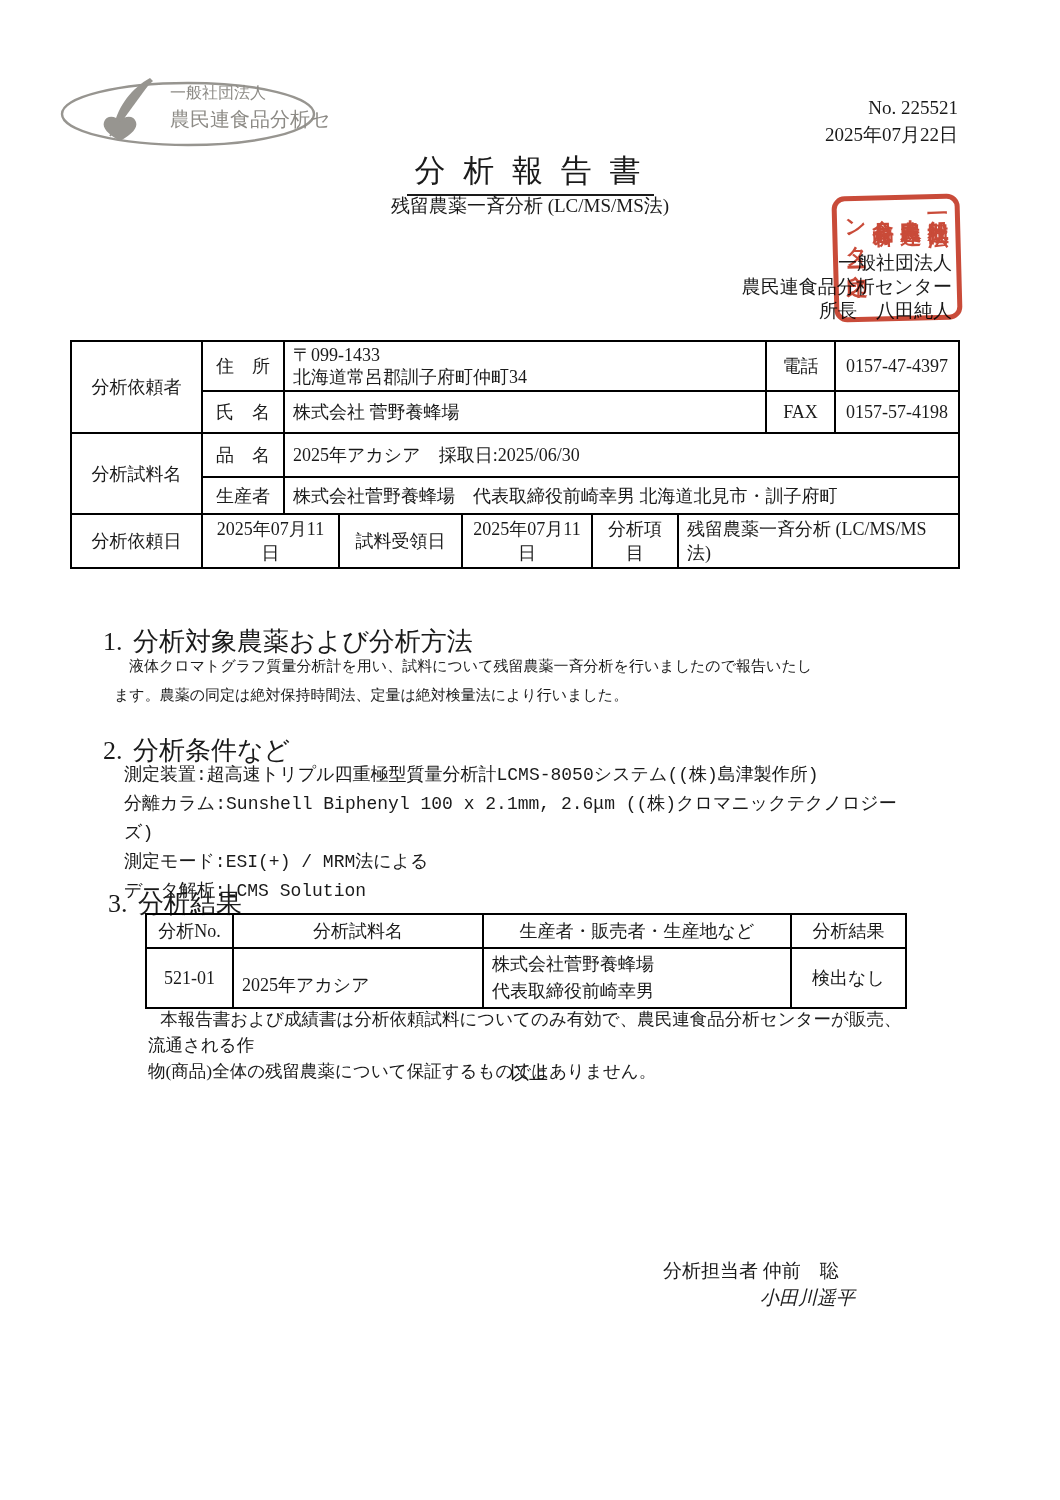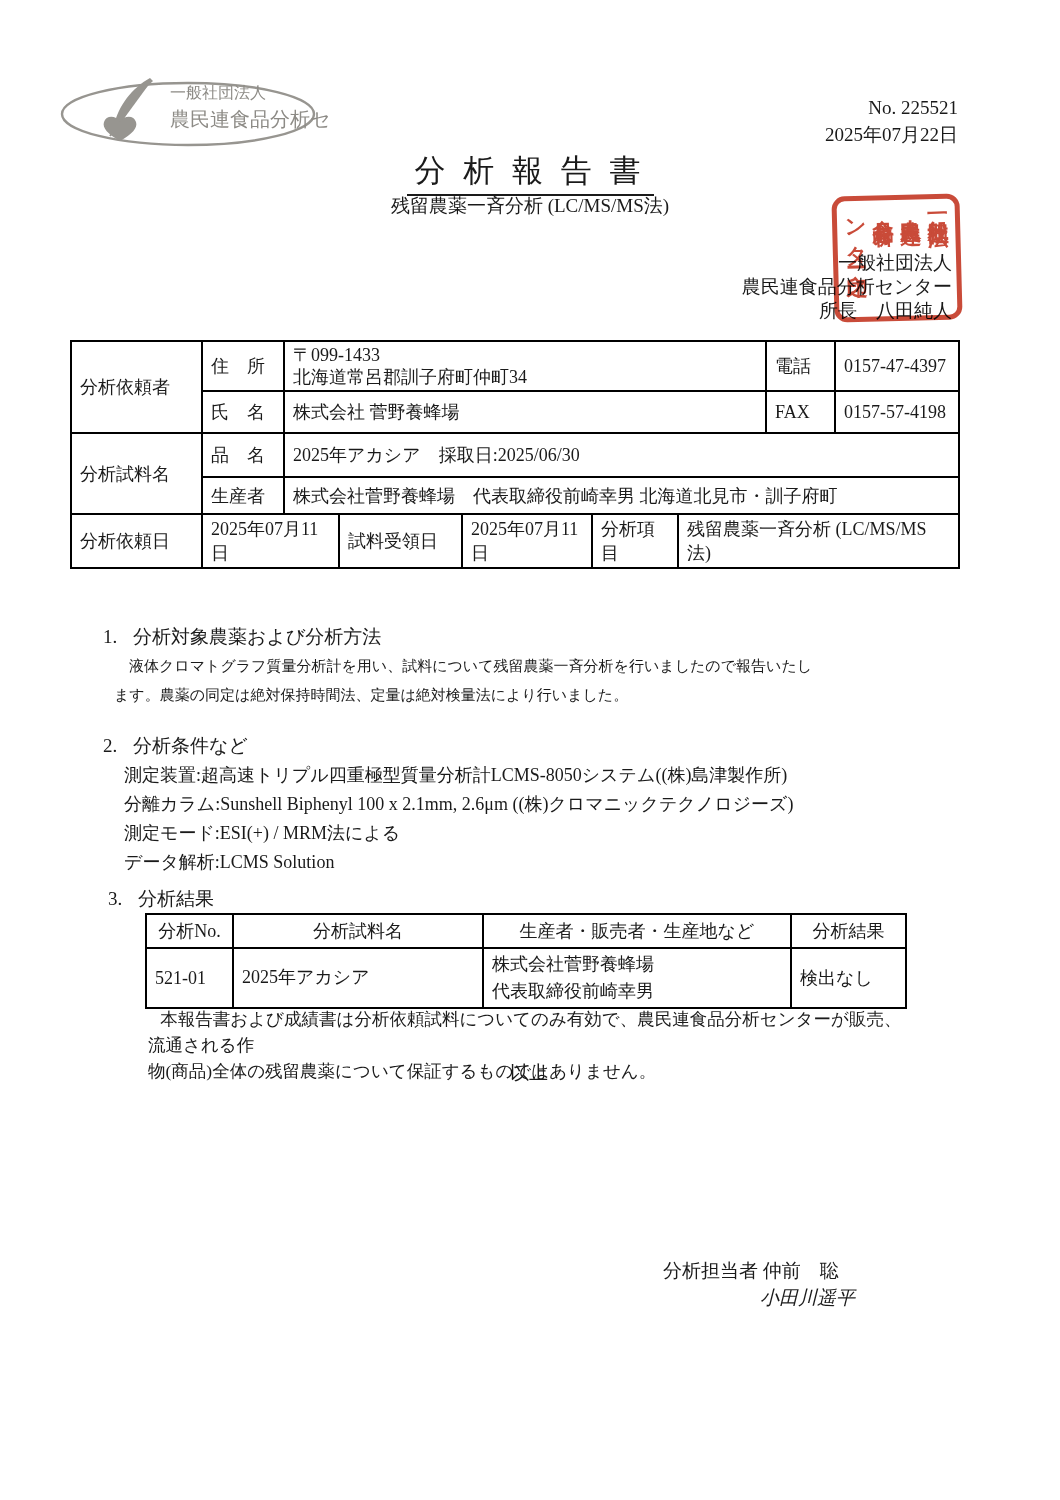--- a/index.html
+++ b/index.html
@@ -46,32 +46,32 @@
     writing-mode:vertical-rl; text-orientation:upright;
     font-size:21px; font-weight:bold; line-height:1;
     letter-spacing:2px; height:100%; display:flex; align-items:center;
   }
 
   
   .main-table { left:70px; top:340px; width:888px; }
   table.grid { border-collapse:collapse; table-layout:fixed; width:888px; }
   table.grid td { border:2px solid #000; font-size:18px; padding:2px 8px; overflow:hidden; }
   table.grid + table.grid { margin-top:-2px; }
-  td.c { padding:2px 2px; }
+  td.c { text-align:center; padding:2px 2px; }
   td.l { text-align:left; }
   .addr-line { line-height:22px; }
 
   
-  .sec-head { font-size:19px;font-family:Liberation Serif, serif; }
+  .sec-head { font-size:26px;font-family:Liberation Serif, serif; }
   .sec-num { display:inline-block; width:30px; }
   .s1-head { left:103px; top:624px; }
   .s1-para { left:114px; top:652px; width:800px; font-size:15px; line-height:29px; }
   .s1-para .pline:first-child { text-indent:1em; }
   .s2-head { left:103px; top:733px; }
-  .s2-lines { left:124px; top:761px; width:800px; font-size:18px; line-height:29px; }
+  .s2-lines { left:124px; top:761px; width:800px; font-size:18px; line-height:29px;font-family:Liberation Mono, monospace; }
   .s3-head { left:108px; top:886px; }
 
   
   .res-table { left:145px; top:913px; width:880px; }
   table.res { border-collapse:collapse; table-layout:fixed; width:760px; }
   table.res td, table.res th { border:2px solid #000; font-size:18px; font-weight:normal; padding:2px 8px; }
   table.res th { text-align:center; height:34px; }
   table.res td { height:57px; }
   .res-prod div { line-height:27px; }
 
@@ -221,21 +221,21 @@
       </colgroup>
     <tbody>
         <tr>
       <th>分析No.</th>
       <th>分析試料名</th>
       <th>生産者・販売者・生産地など</th>
       <th>分析結果</th>
     </tr>
     <tr>
       <td class="c">521-01</td>
-      <td class="l" style="vertical-align:top; padding-top:16px;">2025年アカシア</td>
+      <td class="l" style="vertical-align:top; padding-top:24px;">2025年アカシア</td>
       <td class="l res-prod">
         <div>株式会社菅野養蜂場</div>
         <div>代表取締役前崎幸男</div>
       </td>
       <td class="c">検出なし</td>
     </tr>
   </tbody>
     </table>
 </div>
 

